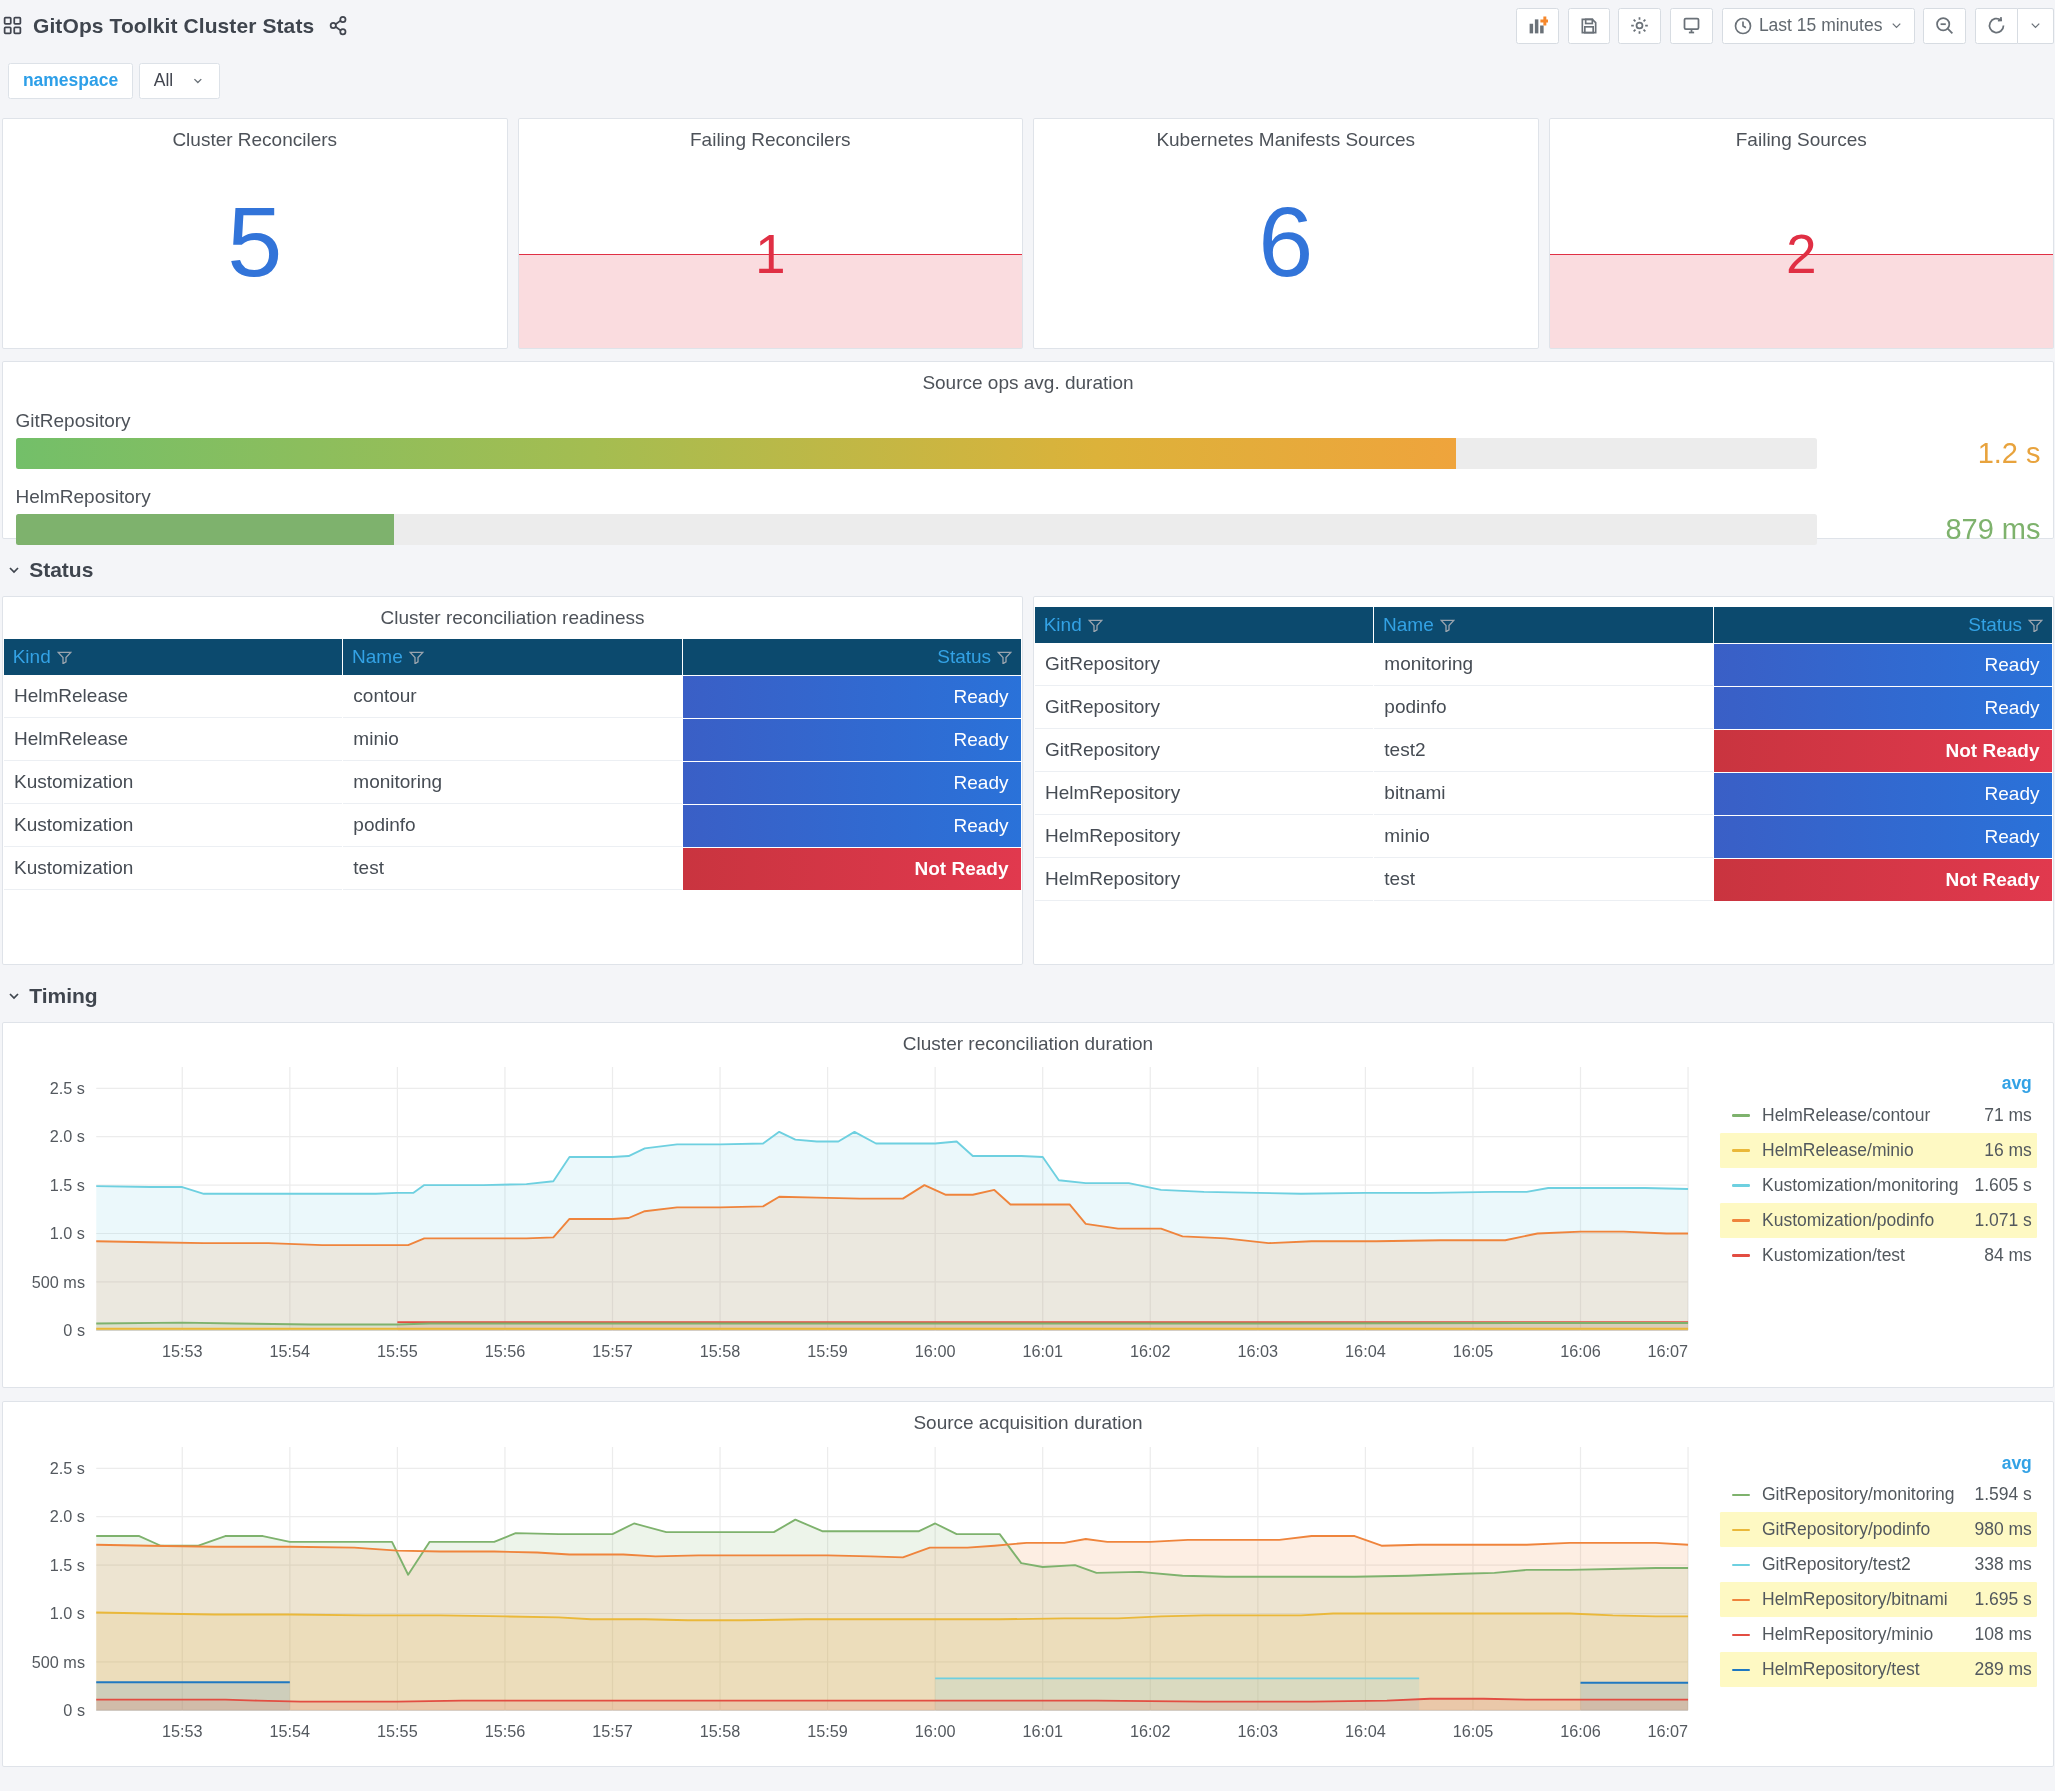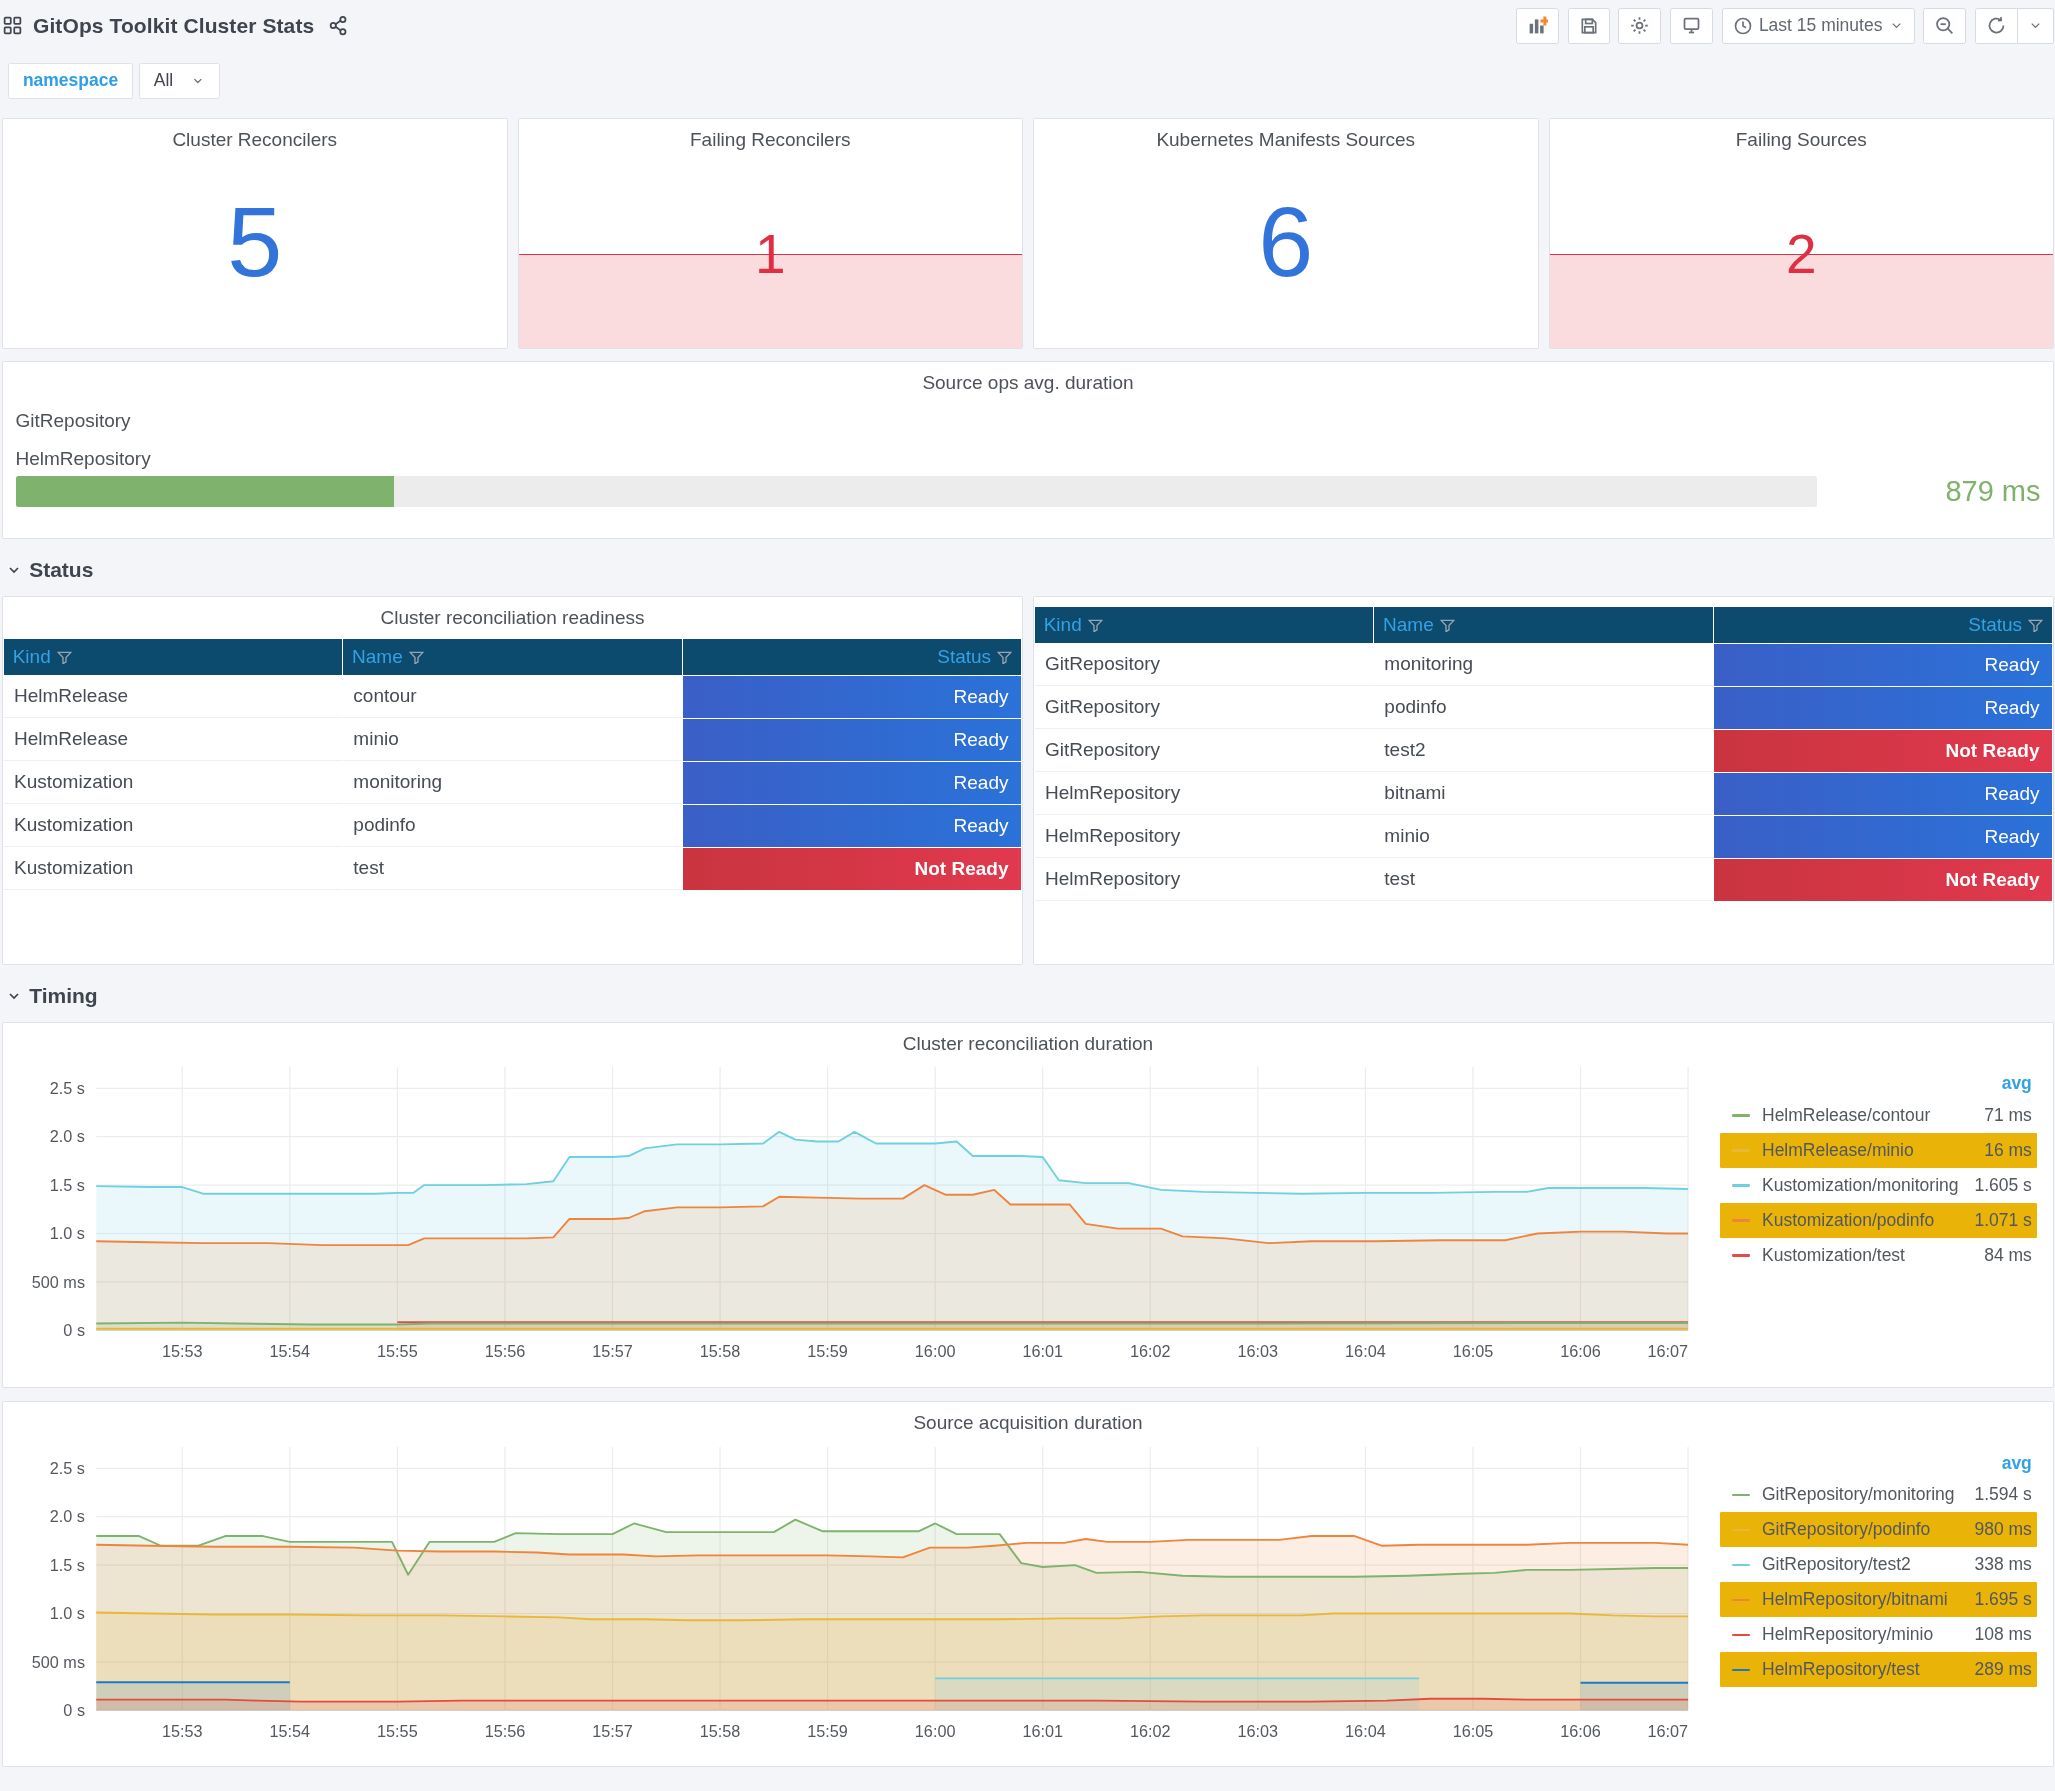--- a/index.html
+++ b/index.html
@@ -78,21 +78,21 @@
   
   .chart-panel { height:366px; margin-top:0; }
   .chart-panel + .chart-panel { margin-top:13.7px; }
   .chart-body { display:flex; padding:2.5px 5px 0 5px; }
   .chart-svg { flex:1; }
   svg text { font-family:"Liberation Sans", sans-serif; font-size:26px; fill:#54595f; }
   .legend { width:331px; padding:16px 11.2px 0 2.5px; }
   .legend-hdr { text-align:right; color:#33a2e5; font-size:17.5px; font-weight:700; padding-right:5px; margin-bottom:3.7px; }
   .legend-row { display:flex; align-items:center; height:35px; font-size:17.5px; color:#52585e;
                 padding:0 5px 0 12.5px; border-radius:1.2px; cursor:pointer; }
-  .legend-row.alt { background:#eab308; }
+  .legend-row.alt { background:#fef9c3; }
   .legend-dash { width:17.5px; height:2.5px; border-radius:1.2px; margin-right:12.5px; flex:none; }
   .legend-name { flex:1; }
   .legend-val { white-space:nowrap; }
 </style>
 </head>
 <body>
 
 <div class="dash">
 
   <div class="topbar">
@@ -208,20 +208,26 @@
       <div class="stat-value stat-small v-red">2</div>
     </div>
   </div>
 
   <div class="row gauges-row">
     <div class="panel gauge-panel">
       <div class="panel-title">Source ops avg. duration</div>
       <div>
           <div class="gauge-row">
             <div class="gauge-label">GitRepository</div>
+       <div class="gauge-line">
+         <div class="gauge-track">
+           <div class="gauge-fill" style="width: 80%; background: linear-gradient(90deg, rgb(115, 191, 105) 0%, rgb(164, 189, 81) 40%, rgb(220, 178, 58) 75%, rgb(239, 164, 60) 100%);"></div>
+         </div>
+         <div class="gauge-value" style="color: rgb(232, 163, 61);">1.2 s</div>
+       </div>
           </div>
           <div class="gauge-row">
             <div class="gauge-label">HelmRepository</div>
        <div class="gauge-line">
          <div class="gauge-track">
            <div class="gauge-fill" style="width: 21%; background: rgb(126, 178, 109);"></div>
          </div>
          <div class="gauge-value" style="color: rgb(126, 178, 109);">879 ms</div>
        </div>
           </div>

